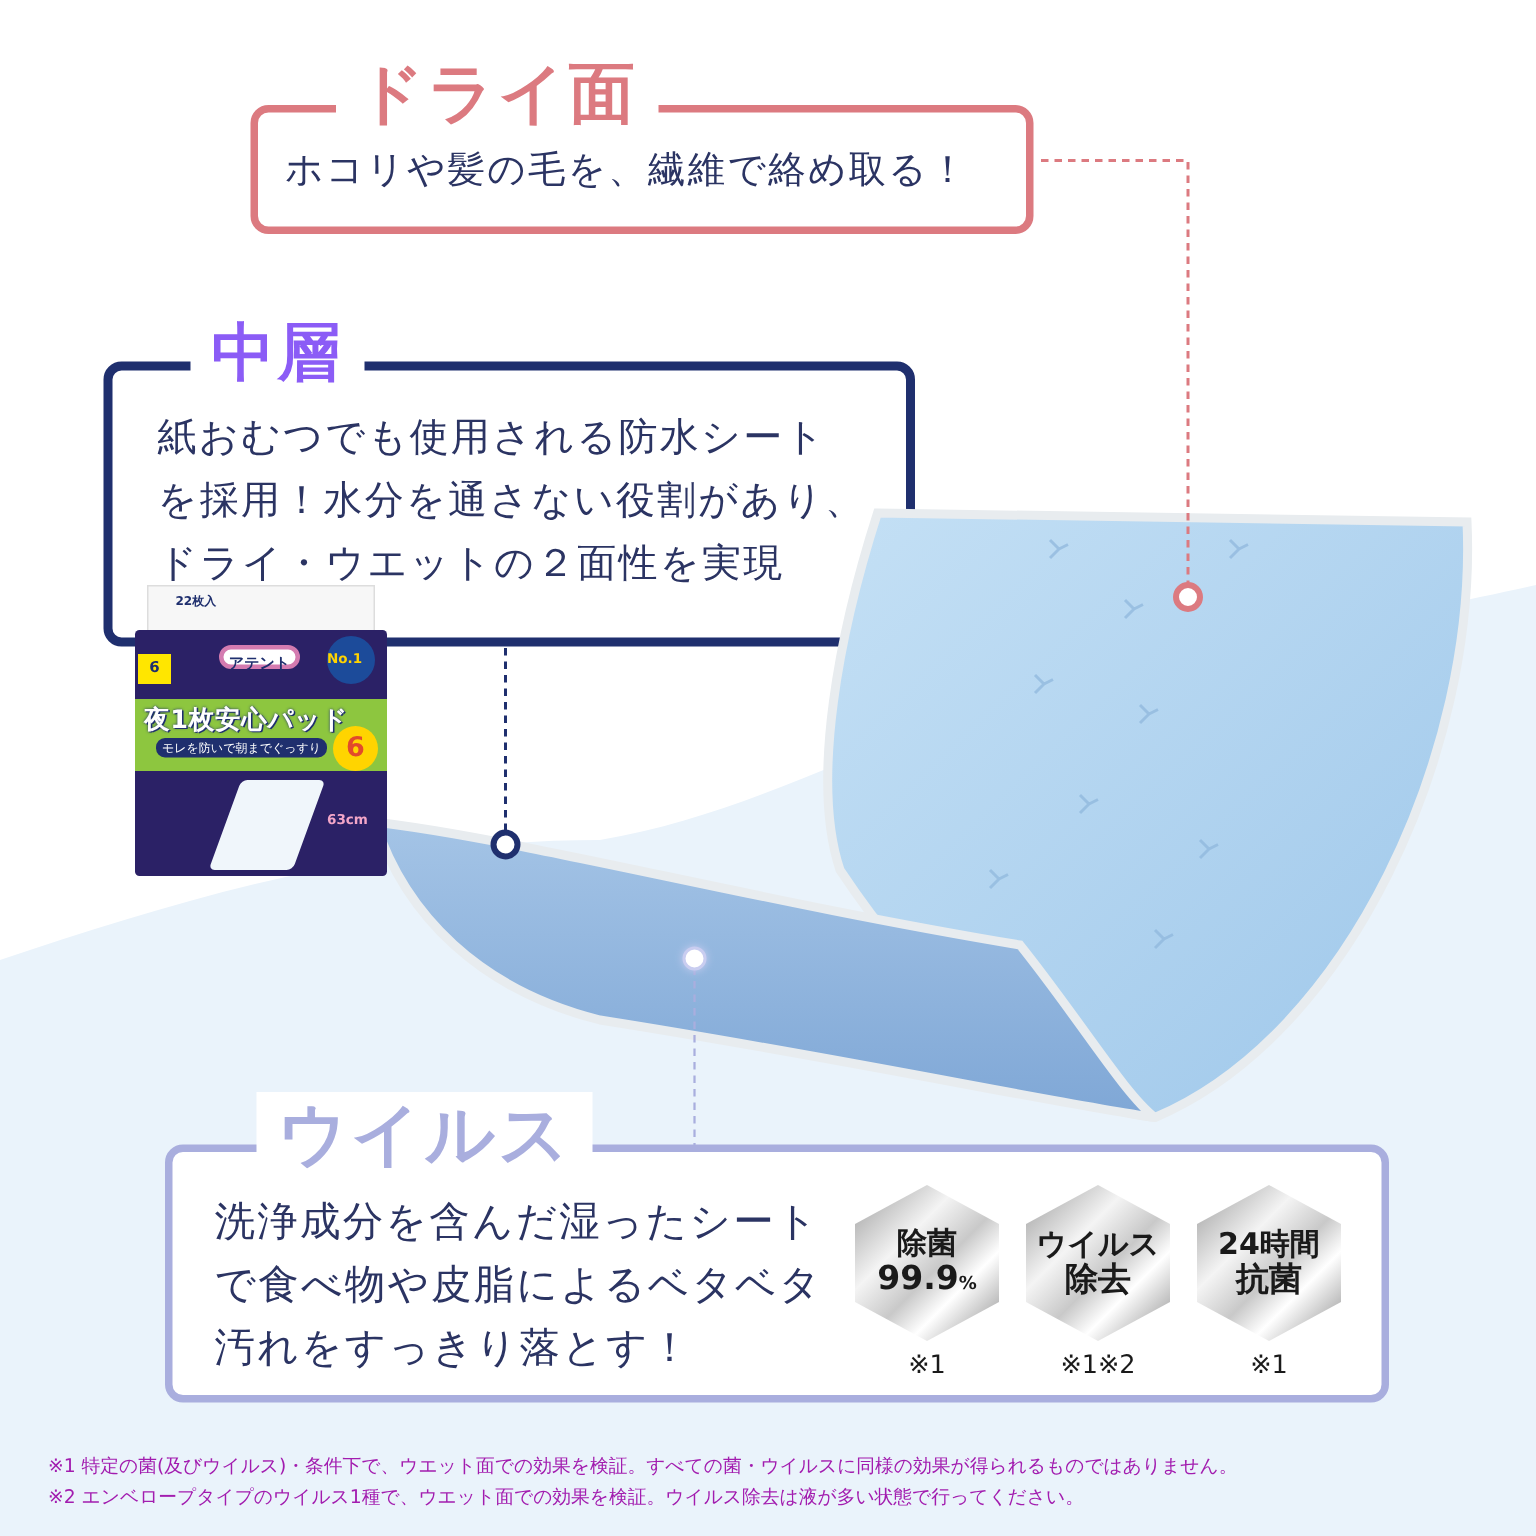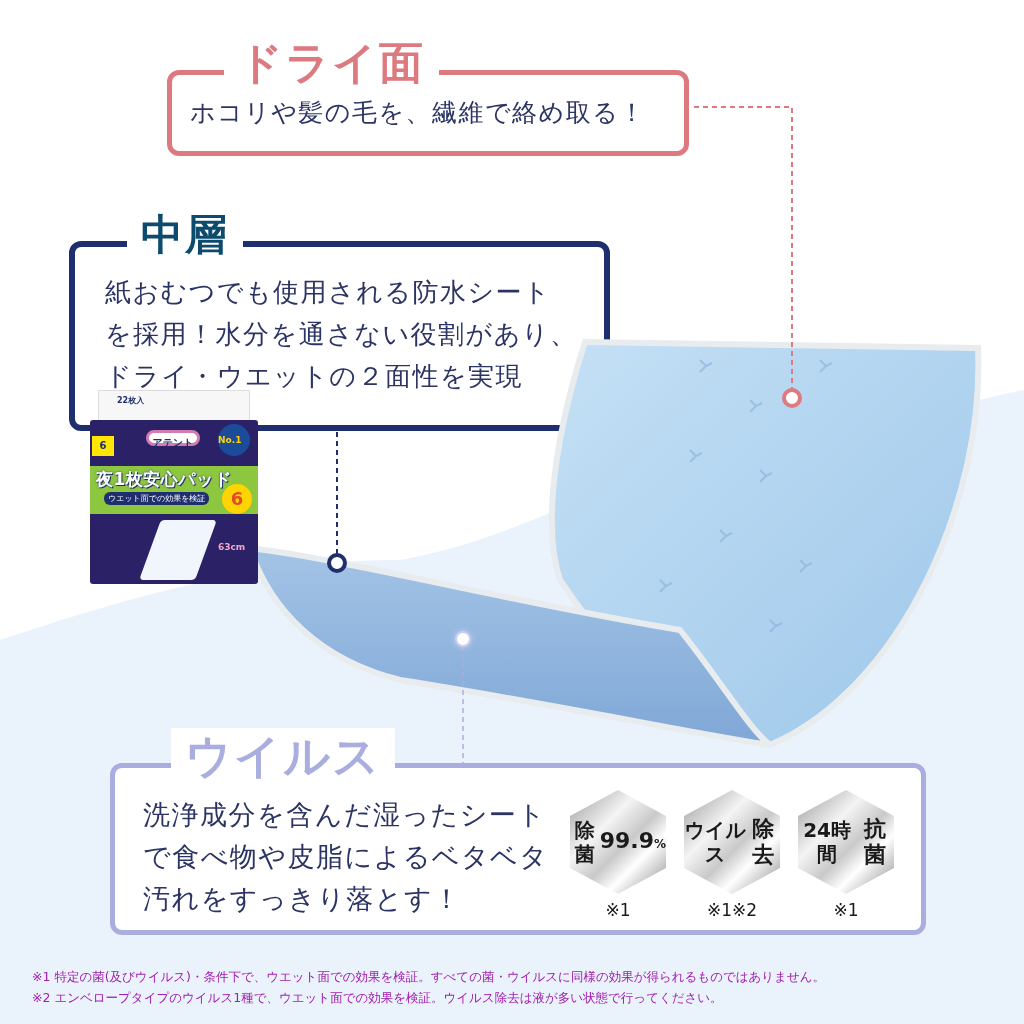--- a/index.html
+++ b/index.html
@@ -43,41 +43,41 @@
   }
   #dry .heading { left: 52px; color: #dc7a80; top: -40px; }
   #dry .body { left: 18px; top: 18px; }
 
   #mid {
     left: 69px; top: 241px; width: 541px; height: 190px;
     border: 6px solid #1f2f6e;
     border-bottom: 6px solid #1f2f6e;
     background: #ffffff;
   }
-  #mid .heading { left: 52px; color: #0c4a6e; top: -40px; font-size: 42px; }
+  #mid .heading { left: 52px; color: #8b5cf6; top: -40px; font-size: 42px; }
   #mid .body { left: 30px; top: 24px; font-size: 26px; line-height: 42px; }
 
   #wet {
     left: 110px; top: 763px; width: 816px; height: 172px;
     border: 5px solid #a9aede;
     background: #ffffff;
   }
   #wet .heading { left: 56px; color: #a9aede; top: -40px; font-size: 46px; }
   #wet .body { left: 28px; top: 26px; font-size: 27px; line-height: 42px; }
 
   .badges {
     position: absolute; left: 455px; top: 22px;
     display: flex; gap: 18px;
   }
   .badge { width: 96px; text-align: center; }
   .hex {
     width: 96px; height: 104px;
     clip-path: polygon(50% 0%, 100% 25%, 100% 75%, 50% 100%, 0% 75%, 0% 25%);
     background: linear-gradient(135deg, #9a9a9a 0%, #f4f4f4 35%, #c9c9c9 55%, #ffffff 70%, #8a8a8a 100%);
-    display: flex; flex-direction: row; align-items: center; justify-content: center;
+    display: flex; flex-direction: column; align-items: center; justify-content: center;
     color: #1a1a1a; font-weight: bold;
   }
   .hex .l1 { font-size: 20px; line-height: 24px; }
   .hex .l2 { font-size: 22px; line-height: 26px; }
   .hex .pct { font-size: 12px; }
   .badge .note { margin-top: 6px; font-size: 17px; color: #1a1a1a; }
 
   
   .connector { position: absolute; }
   .dot {
@@ -202,21 +202,21 @@
 <div id="product">
   <div class="pkg-top">
     <span class="count">22枚入</span>
   </div>
   <div class="pkg-body">
     <div class="pkg-left-tag">6</div>
     <div class="pkg-logo">アテント</div>
     <div class="pkg-no1">No.1</div>
     <div class="pkg-green"></div>
     <div class="pkg-title">夜1枚安心パッド</div>
-    <div class="pkg-sub">ウエット面での効果を検証</div>
+    <div class="pkg-sub">モレを防いで朝までぐっすり</div>
     <div class="pkg-six">6</div>
     <div class="pkg-pad"></div>
     <div class="pkg-63">63cm</div>
   </div>
 </div>
 
 <div id="wet" class="callout">
   <div class="heading">ウイルス</div>
   <div class="body">洗浄成分を含んだ湿ったシート
 で食べ物や皮脂によるベタベタ

